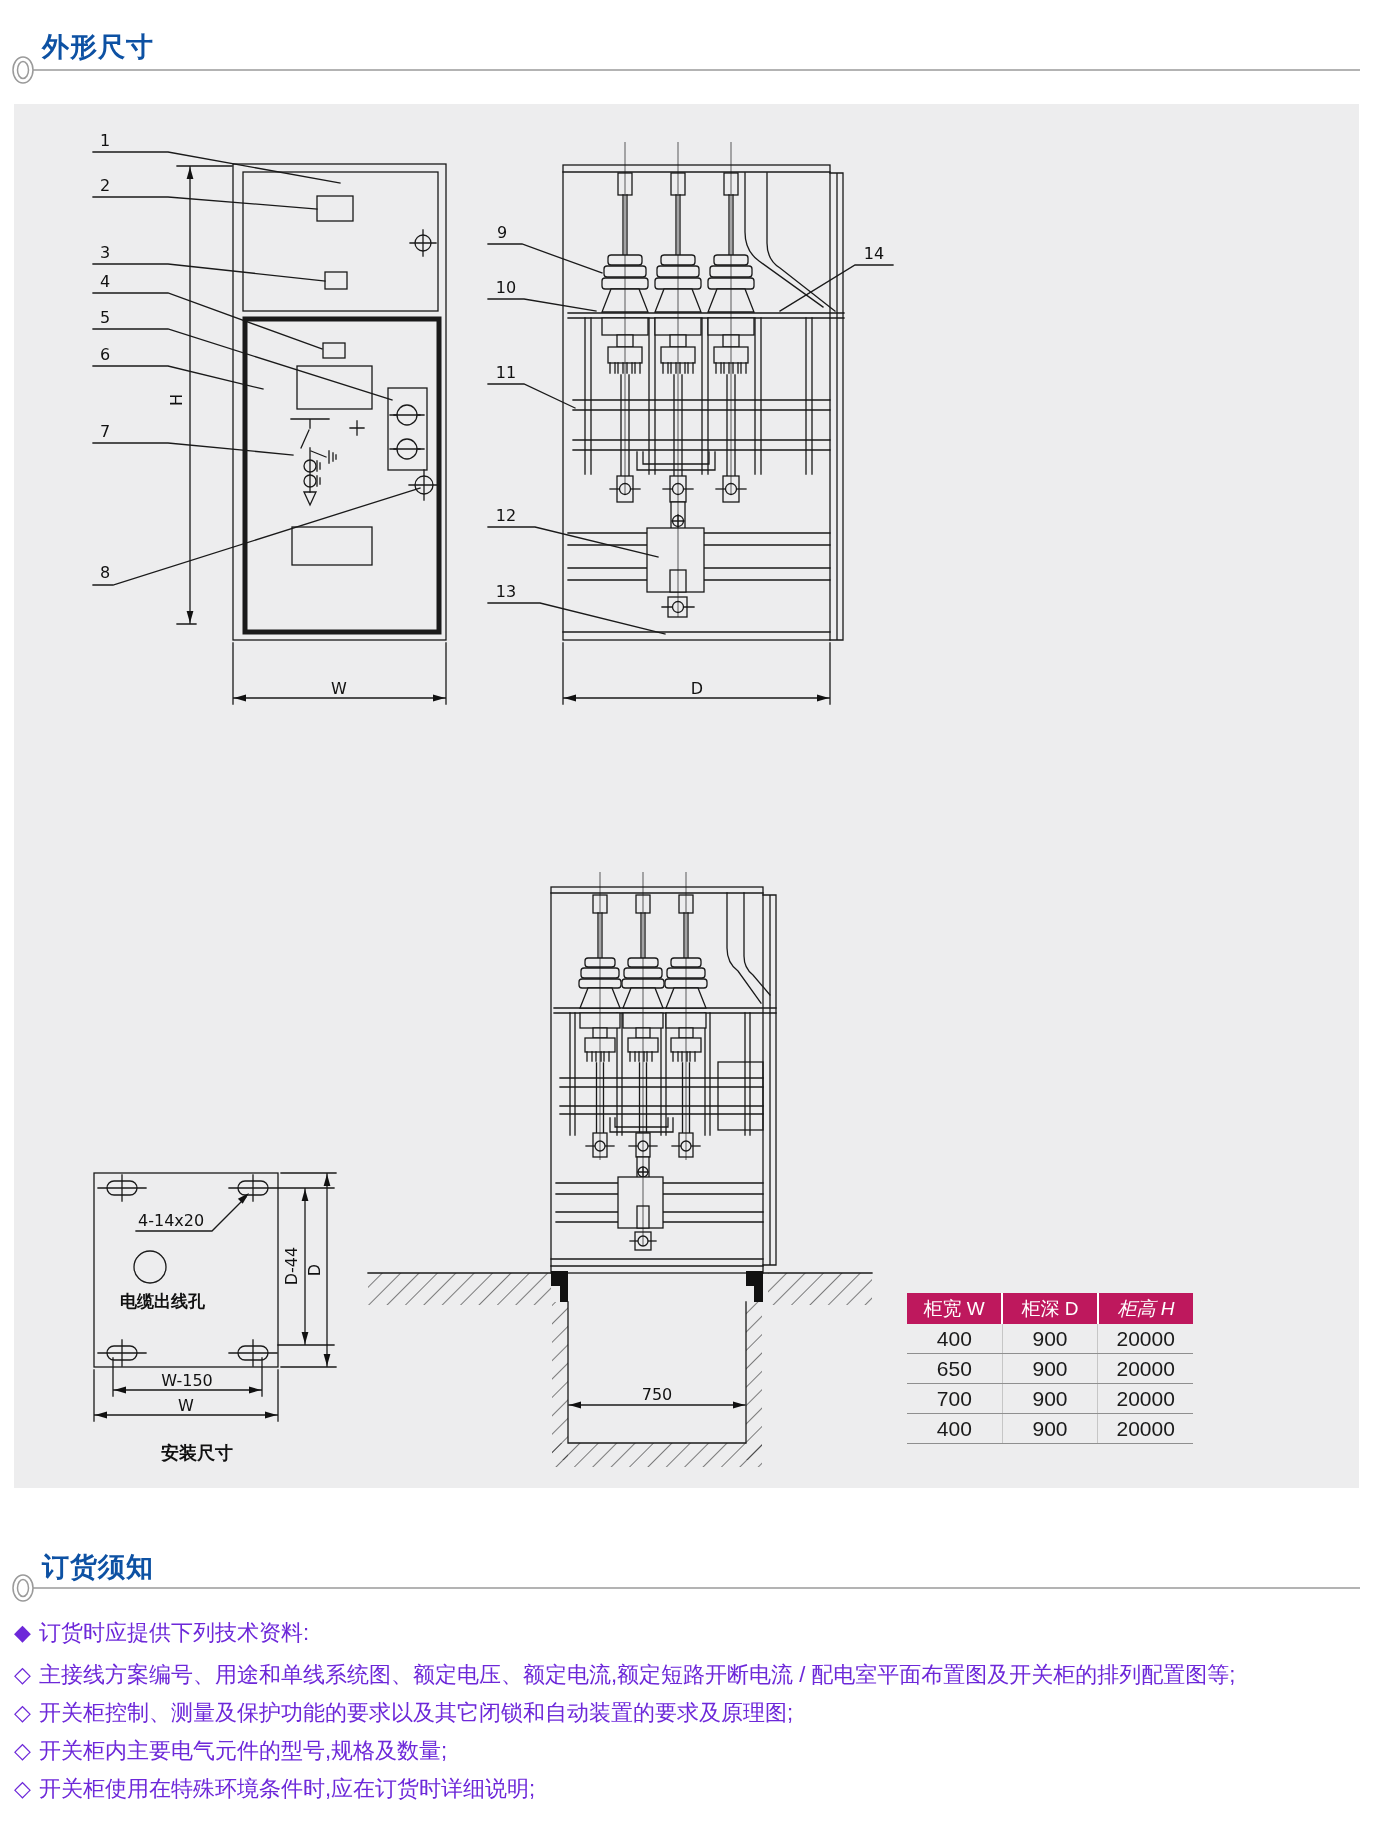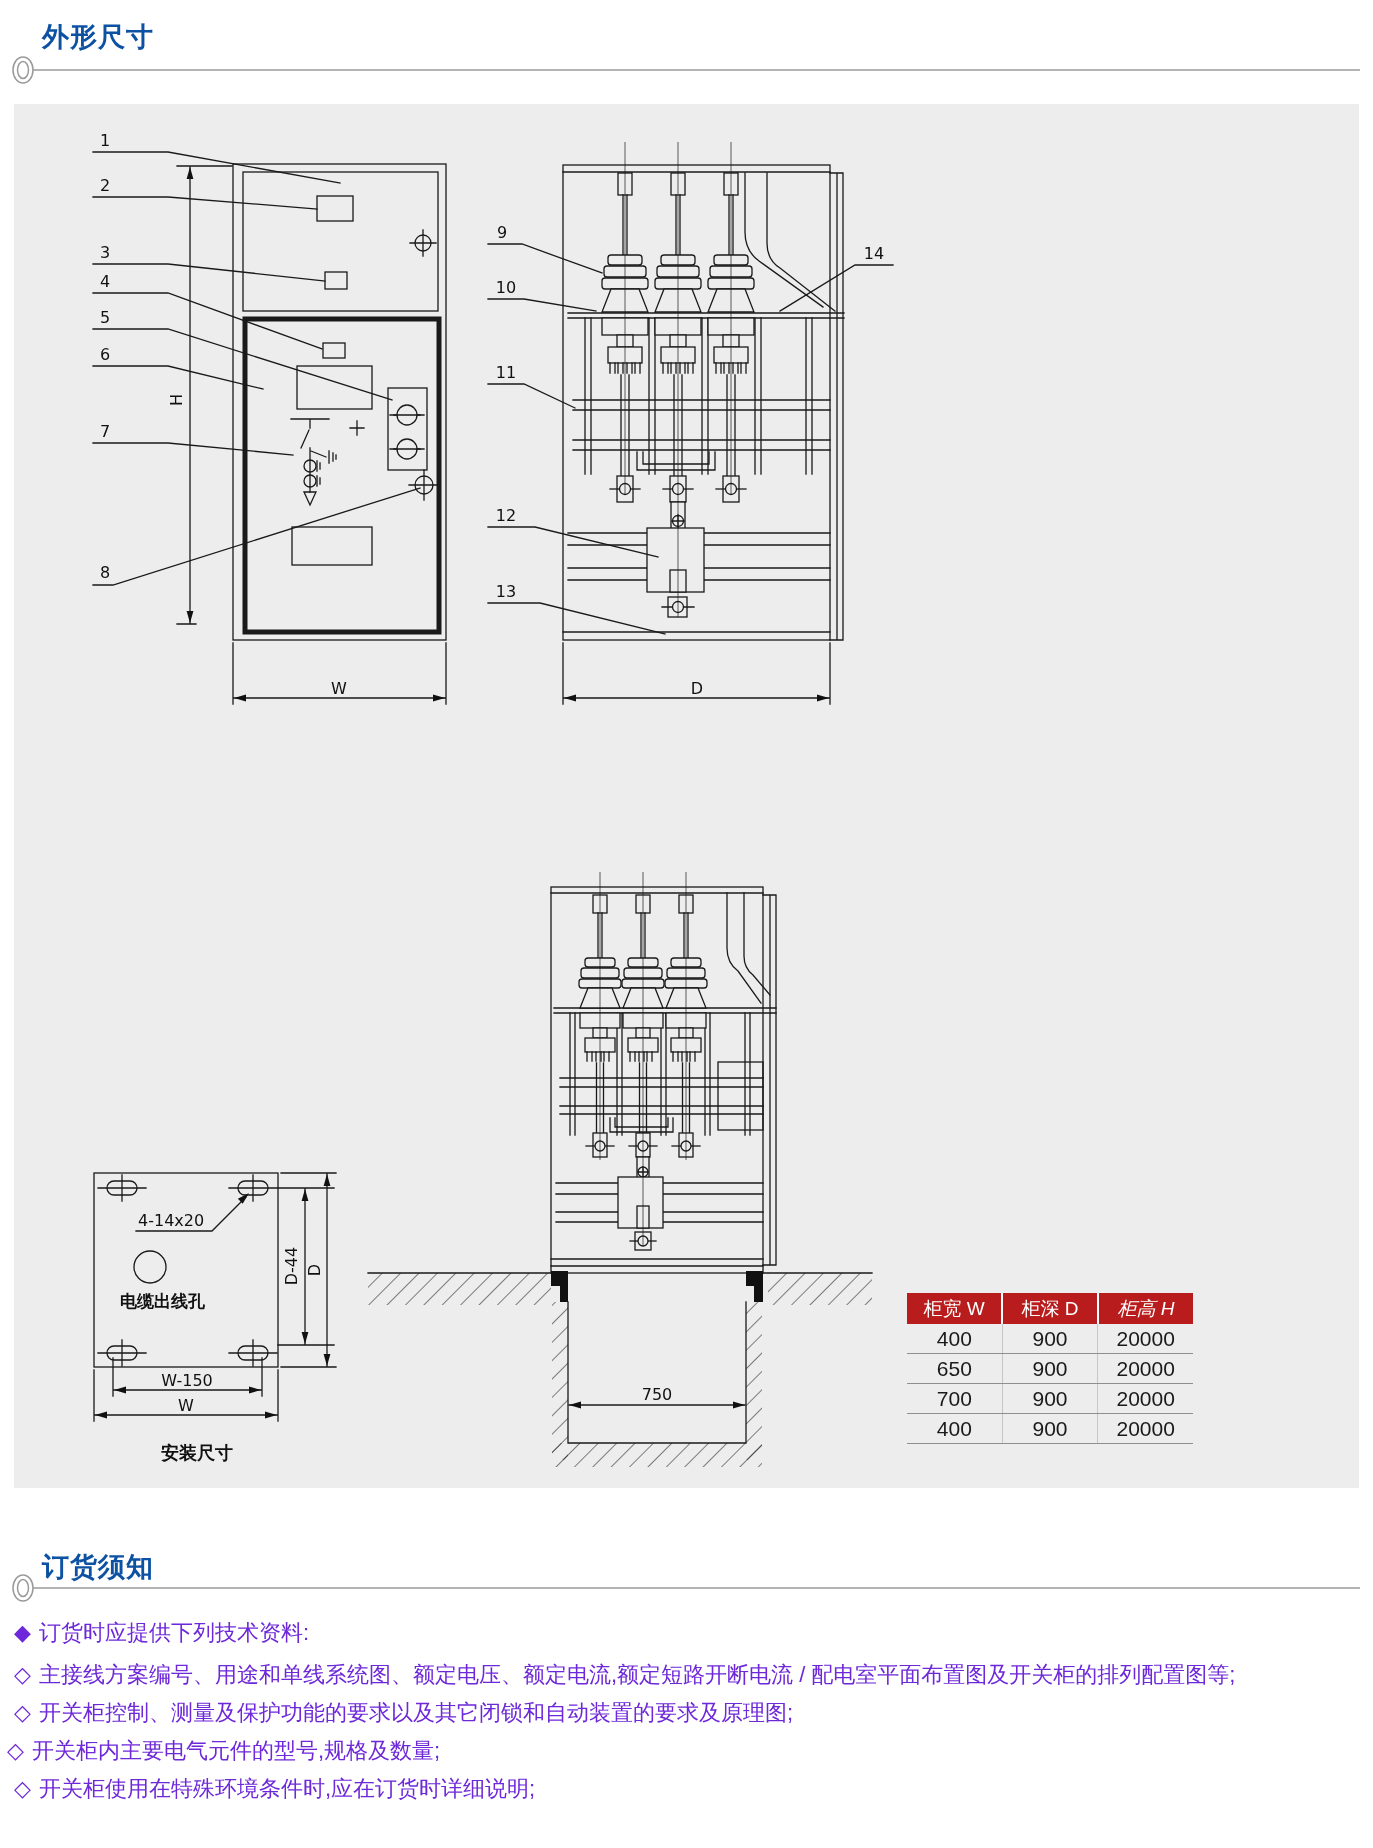--- a/index.html
+++ b/index.html
@@ -14,21 +14,21 @@
   .ln{fill:none;stroke:#1a1a1a;stroke-width:1.3;stroke-linecap:square;}
   .lnt{fill:none;stroke:#1a1a1a;stroke-width:0.7;}
   .shape{fill:#ededee;stroke:#1a1a1a;stroke-width:1.3;}
   .blk{fill:#111;stroke:none;}
   .deco{fill:#ffffff;stroke:#9a9a9a;stroke-width:1.5;}
   .rule{stroke:#9a9a9a;stroke-width:1.5;}
   .num,.dim{font-family:"DejaVu Sans",sans-serif;font-size:16px;fill:#111;text-anchor:middle;}
   .cjk{font-family:"DejaVu Sans",sans-serif;font-weight:bold;fill:#111;}
   
   .dims-table{width:286px;}
-  .thead{display:flex;background:#b91c1c;height:31px;line-height:31px;}
+  .thead{display:flex;background:#be185d;height:31px;line-height:31px;}
   .th{flex:1;color:#fff;text-align:center;font-size:19px;border-right:2px solid #fff;}
   .th:last-child{border-right:none;font-style:italic;}
   .trow{display:flex;height:30px;line-height:29px;border-bottom:1px solid #8f8f8f;
         font-size:21px;color:#1a1a1a;box-sizing:border-box;}
   .td{flex:1;text-align:center;border-right:1px solid #c6c6c6;}
   .td:last-child{border-right:none;}
   
   .note-line{font-size:22px;white-space:nowrap;color:#6d28d9;}
   .note-line .marker{margin-right:8px;}
 </style>
@@ -338,21 +338,21 @@
     <text class="dim" x="138" y="1226" style="text-anchor:start">4-14x20</text>
     <text class="cjk" x="120" y="1307" font-size="17">电缆出线孔</text>
     <text class="dim" transform="translate(297,1266) rotate(-90)">D-44</text>
     <text class="dim" transform="translate(320,1270) rotate(-90)">D</text>
     <text class="dim" x="187" y="1386">W-150</text>
     <text class="dim" x="186" y="1411">W</text>
     <text class="cjk" x="161" y="1459" font-size="18">安装尺寸</text>
   </g>
 </svg>
 
-<div class="abs section-title" style="left:42px;top:19px;text-align:right;">外形尺寸</div>
+<div class="abs section-title" style="left:42px;top:29px;text-align:right;">外形尺寸</div>
 <div class="abs section-title" style="left:42px;top:1549px;">订货须知</div>
 
 <div class="abs dims-table" style="left:907px;top:1293px;">
   <div class="thead">
     <div class="th">柜宽 W</div>
     <div class="th">柜深 D</div>
     <div class="th">柜高 H</div>
   </div>
   <div class="trow">
     <div class="td">400</div>
@@ -378,18 +378,18 @@
 
 <div class="abs note-line" style="left:14px;top:1618px;">
   <span class="marker">◆</span><span>订货时应提供下列技术资料:</span>
 </div>
 <div class="abs note-line" style="left:14px;top:1660px;">
   <span class="marker">◇</span><span>主接线方案编号、用途和单线系统图、额定电压、额定电流,额定短路开断电流 / 配电室平面布置图及开关柜的排列配置图等;</span>
 </div>
 <div class="abs note-line" style="left:14px;top:1698px;">
   <span class="marker">◇</span><span>开关柜控制、测量及保护功能的要求以及其它闭锁和自动装置的要求及原理图;</span>
 </div>
-<div class="abs note-line" style="left:7px;top:1736px;">
+<div class="abs note-line" style="left:14px;top:1736px;">
   <span class="marker">◇</span><span>开关柜内主要电气元件的型号,规格及数量;</span>
 </div>
 <div class="abs note-line" style="left:14px;top:1774px;">
   <span class="marker">◇</span><span>开关柜使用在特殊环境条件时,应在订货时详细说明;</span>
 </div>
 
 </body></html>

